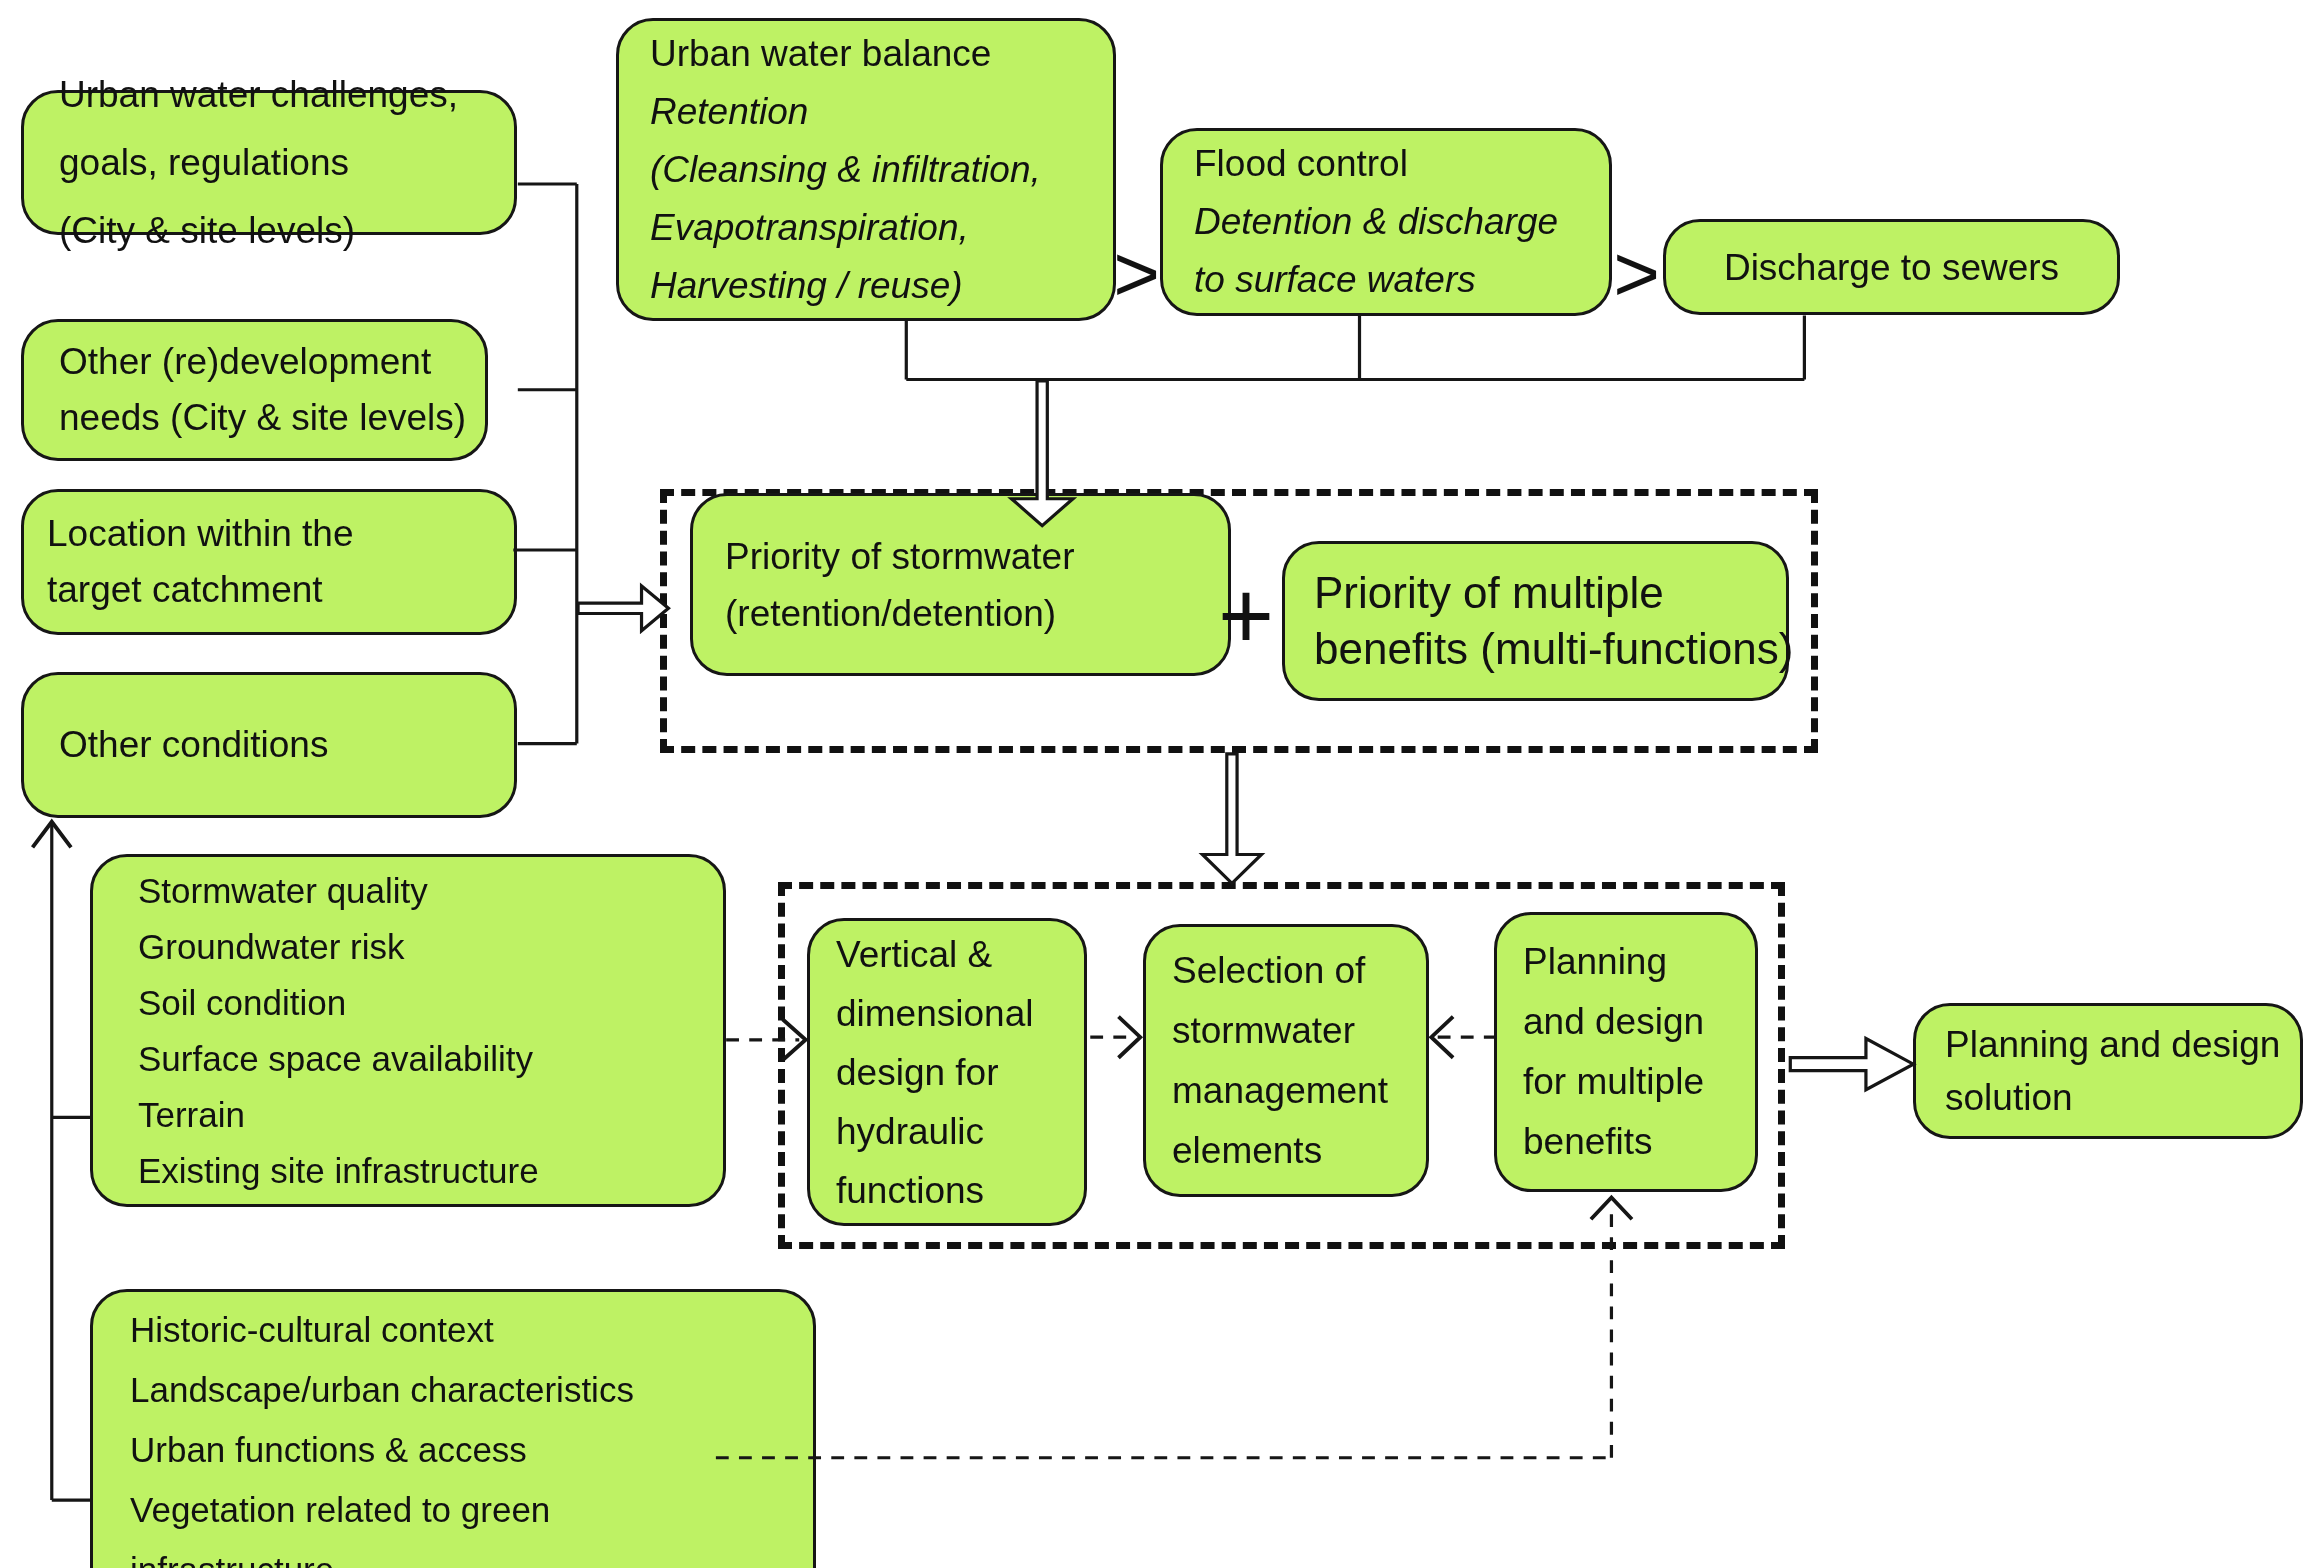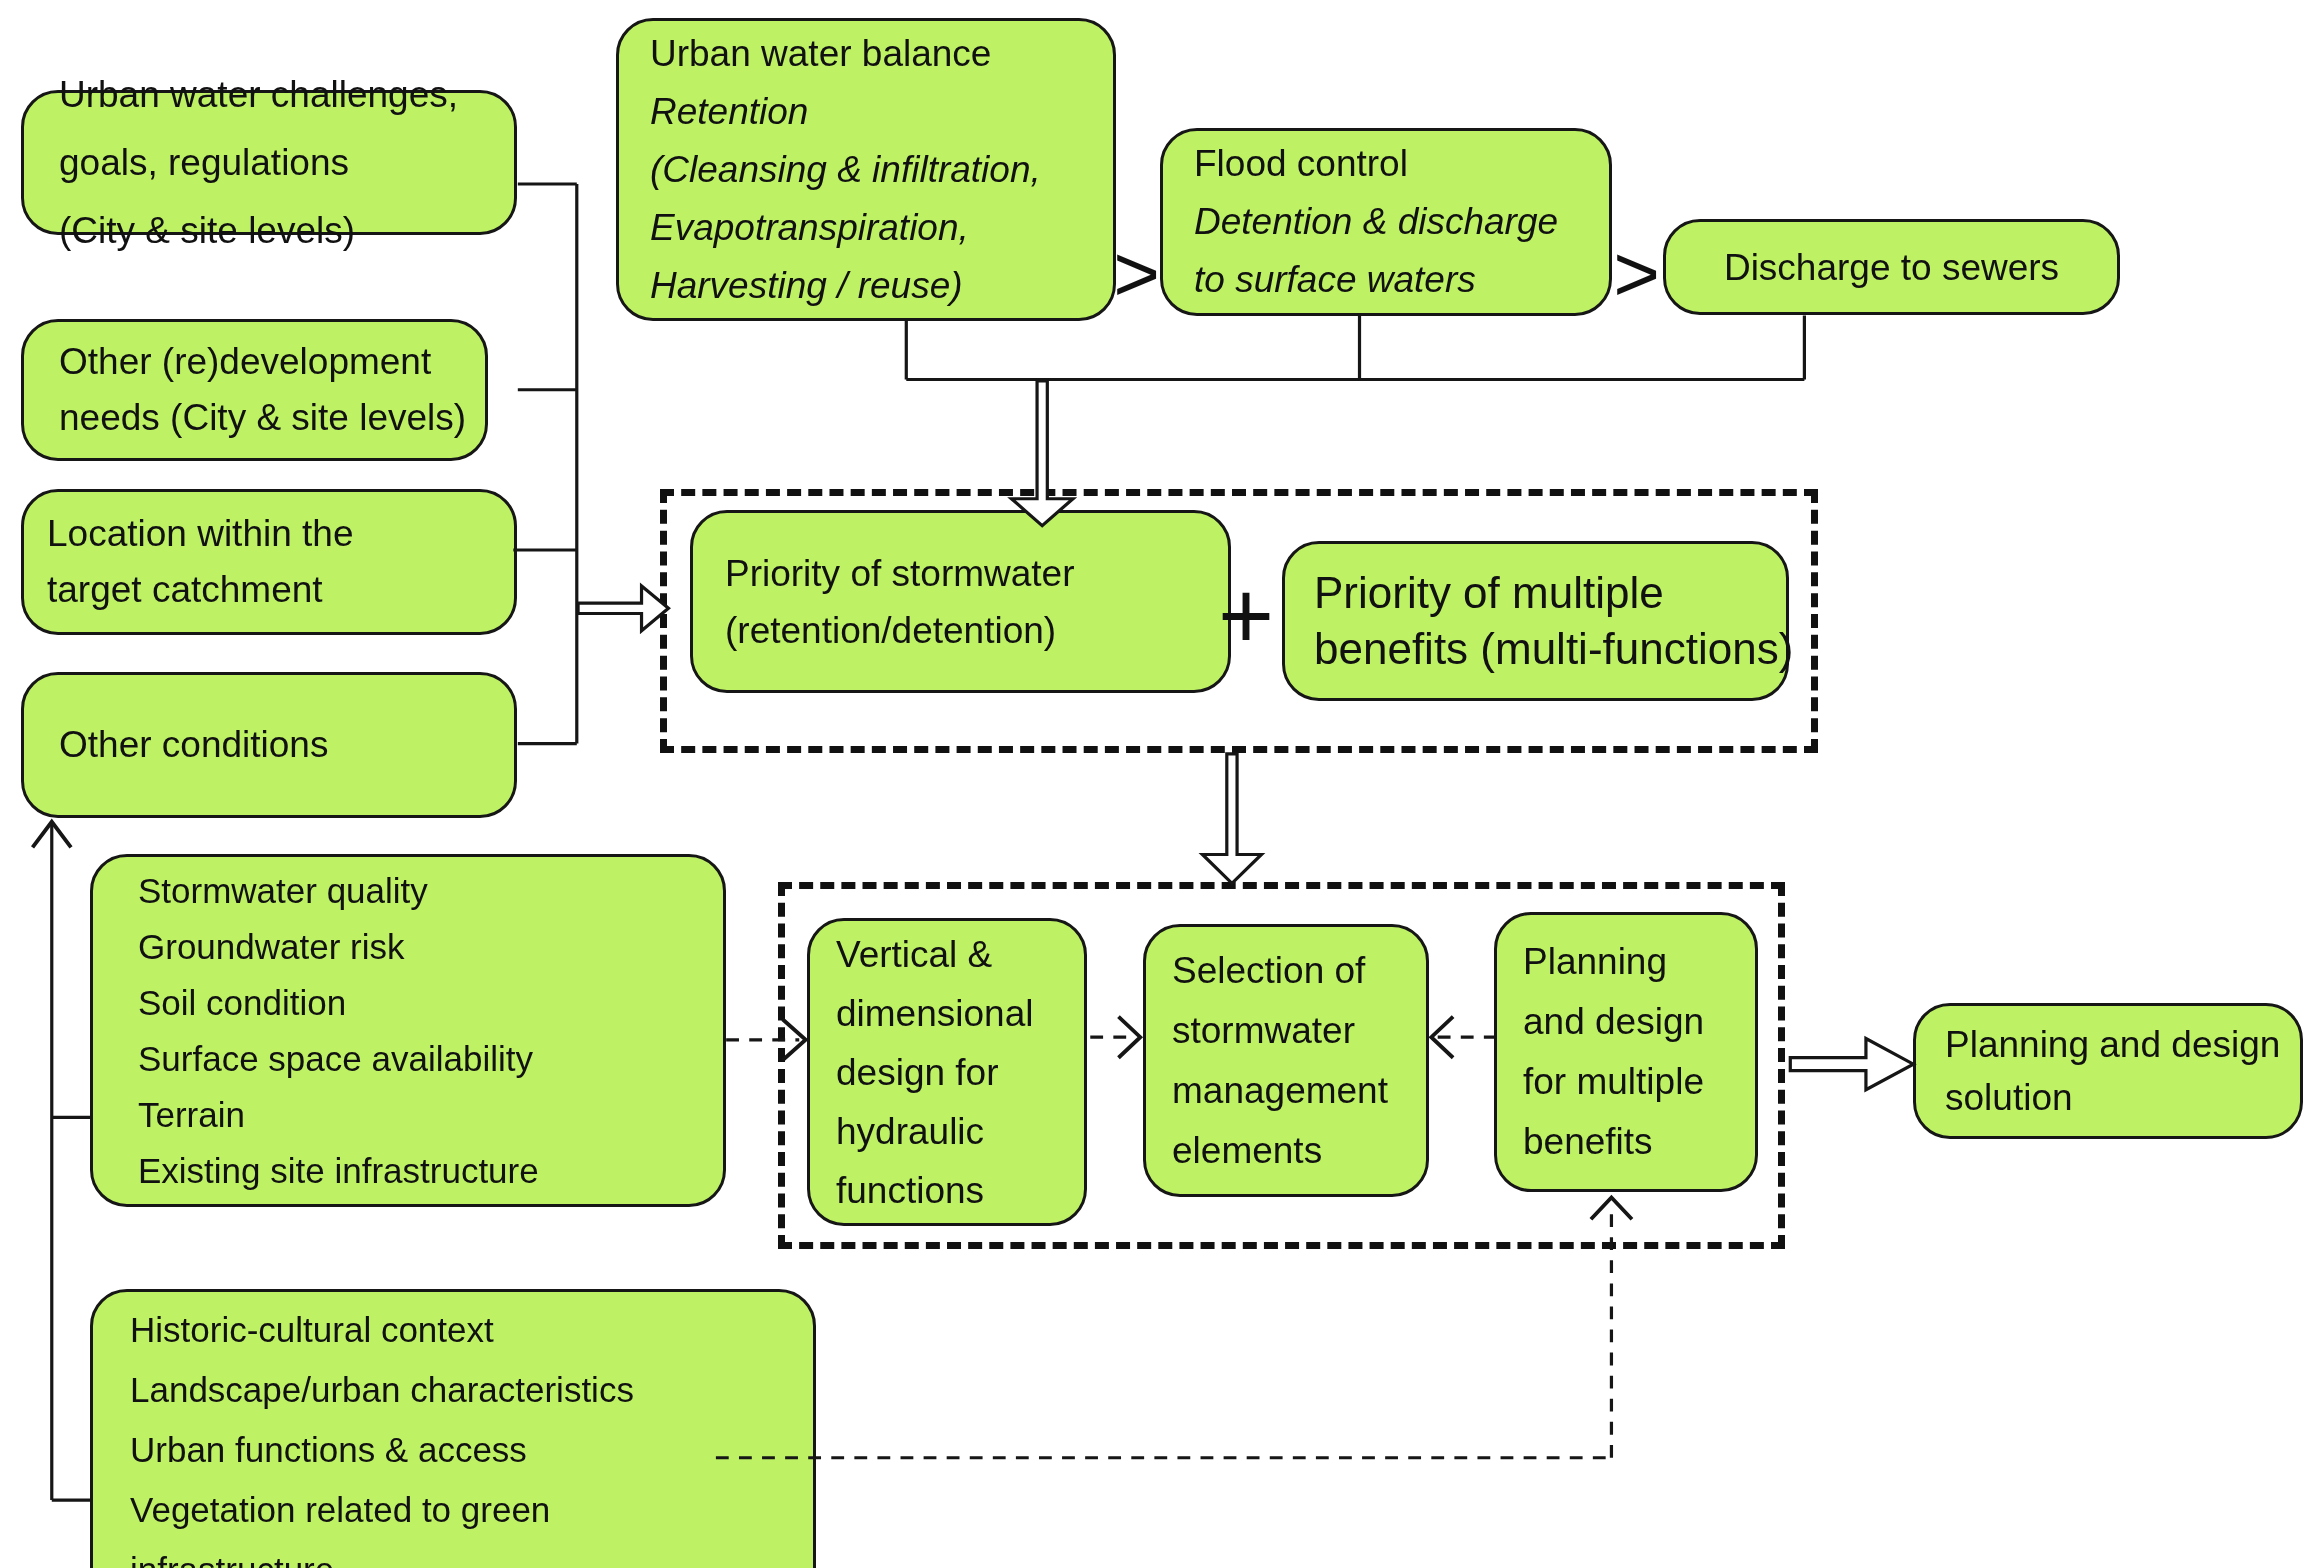--- a/index.html
+++ b/index.html
@@ -79,21 +79,21 @@
   <div class="node" style="left:1160px;top:128px;width:452px;height:188px;padding-left:31px;font-size:37px;line-height:58px;">
     <div class="ln">Flood control</div>
     <div class="ln it">Detention &amp; discharge</div>
     <div class="ln it">to surface waters</div>
   </div>
 
   <div class="node center" style="left:1663px;top:219px;width:457px;height:96px;font-size:37px;line-height:45px;">
     <div class="ln">Discharge to sewers</div>
   </div>
 
-  <div class="node" style="left:690px;top:510px;width:541px;height:183px;padding-left:32px;font-size:37px;line-height:57px;">
+  <div class="node" style="left:690px;top:493px;width:541px;height:183px;padding-left:32px;font-size:37px;line-height:57px;">
     <div class="ln">Priority of stormwater</div>
     <div class="ln">(retention/detention)</div>
   </div>
 
   <div class="node" style="left:1282px;top:541px;width:507px;height:160px;padding-left:29px;font-size:44px;line-height:56px;">
     <div class="ln">Priority of multiple</div>
     <div class="ln">benefits (multi-functions)</div>
   </div>
 
   <div class="node" style="left:807px;top:918px;width:280px;height:308px;padding-left:26px;font-size:37px;line-height:59px;">

